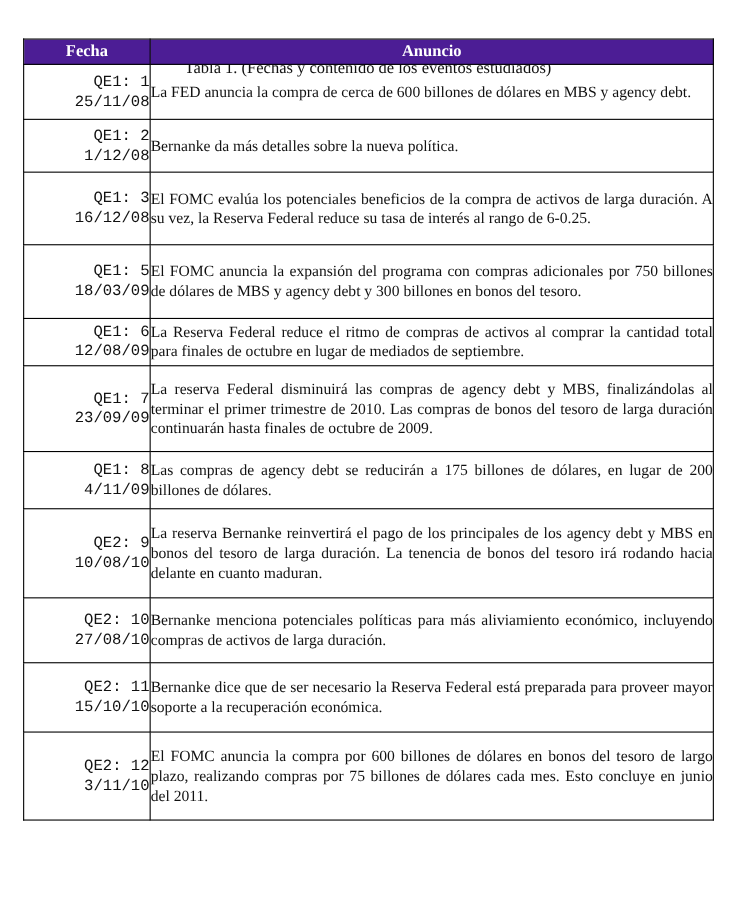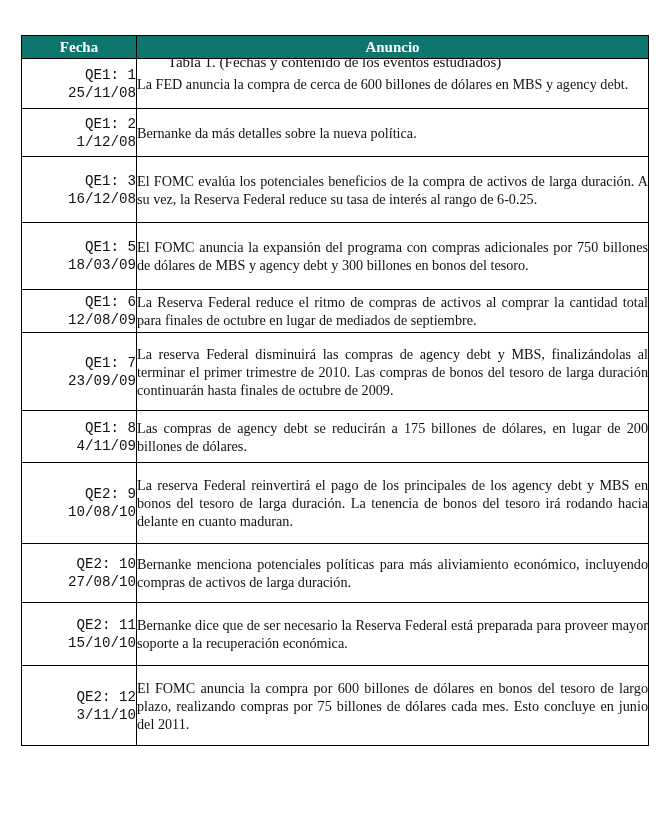--- a/index.html
+++ b/index.html
@@ -1,19 +1,19 @@
 <!DOCTYPE html>
 <html><head>
   <meta charset="utf-8">
   <style>
     html, body { margin: 0; padding: 0; background: #ffffff; }
     body { width: 669px; height: 833px; position: relative; font-family: "Liberation Serif", "DejaVu Serif", serif; color: #111; }
     .caption { position: absolute; top: 6px; left: 0; width: 669px; text-align: center; font-size: 15px; margin-top: 48px; }
     table.events { position: absolute; top: 35px; left: 21px; width: 628px; border-collapse: collapse; font-size: 14.2px; line-height: 18px; }
-    table.events th { background: #0f766e; color: #fff; font-weight: bold; font-size: 15px; height: 22px; padding: 0; border: 1px solid #000; text-align: center; }
+    table.events th { background: #4c1d95; color: #fff; font-weight: bold; font-size: 15px; height: 22px; padding: 0; border: 1px solid #000; text-align: center; }
     table.events td { border: 1px solid #000; vertical-align: middle; padding: 0; }
     td.fecha { width: 114px; text-align: right; font-family: Liberation Mono, monospace; }
     td.anuncio { text-align: justify; padding: 0 3px 0 2px; }
     .fecha-line { display: block; }
   </style>
 </head>
 <body>
 
 <div class="caption">Tabla 1. (Fechas y contenido de los eventos estudiados)</div>
 
@@ -72,21 +72,21 @@
           <span class="fecha-line">QE1: 8</span>
           <span class="fecha-line">4/11/09</span>
         </td>
       <td class="anuncio">Las compras de agency debt se reducirán a 175 billones de dólares, en lugar de 200 billones de dólares.</td>
     </tr>
     <tr style="height:81px">
       <td class="fecha">
           <span class="fecha-line">QE2: 9</span>
           <span class="fecha-line">10/08/10</span>
         </td>
-      <td class="anuncio">La reserva Federal reinvertirá el pago de los principales de los agency debt y MBS en bonos del tesoro de larga duración. La tenencia de bonos del tesoro irá rodando hacia delante en cuanto maduran.</td>
+      <td class="anuncio">La reserva Bernanke reinvertirá el pago de los principales de los agency debt y MBS en bonos del tesoro de larga duración. La tenencia de bonos del tesoro irá rodando hacia delante en cuanto maduran.</td>
     </tr>
     <tr style="height:59px">
       <td class="fecha">
           <span class="fecha-line">QE2: 10</span>
           <span class="fecha-line">27/08/10</span>
         </td>
       <td class="anuncio">Bernanke menciona potenciales políticas para más aliviamiento económico, incluyendo compras de activos de larga duración.</td>
     </tr>
     <tr style="height:63px">
       <td class="fecha">

